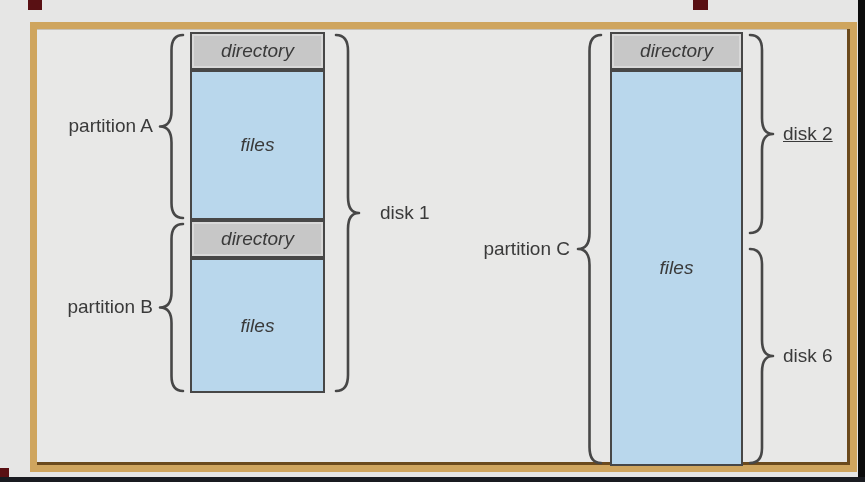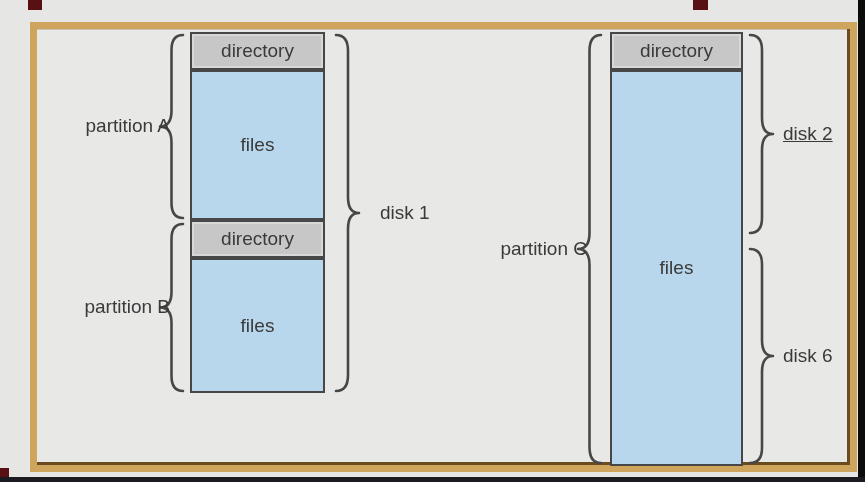--- a/index.html
+++ b/index.html
@@ -23,29 +23,29 @@
     box-shadow: inset 0 -3px 0 var(--frame-shadow),
                 inset -3px 0 0 var(--frame-shadow),
                 inset 0 1px 0 rgba(107,74,29,0.25);
   }
   .box {
     position: absolute; box-sizing: border-box;
     border: 2px solid var(--box-border);
     display: flex; align-items: center; justify-content: center;
     font-size: 19px;
   }
-  .box.dir  { background: var(--directory-fill); box-shadow: inset 0 0 0 2px rgba(255,255,255,0.30); }
-  .box.files{ background: var(--files-fill); }
+  .box.dir  { background: var(--directory-fill); box-shadow: inset 0 0 0 2px rgba(255,255,255,0.30); font-style: italic; }
+  .box.files{ background: var(--files-fill); font-style: italic; }
   .brace { position: absolute; overflow: visible; }
   .brace path {
     fill: none; stroke: var(--box-border); stroke-width: 2.6;
     stroke-linecap: round; stroke-linejoin: round;
   }
   .lbl { position: absolute; font-size: 19px; height: 26px; line-height: 26px; white-space: nowrap; }
-  .lbl.r { text-align: right; padding-left: 17px; }
+  .lbl.r { text-align: right; }
   .mark { position: absolute; background: var(--corner-mark); }
   .edge-right  { position: absolute; right: 0; top: 0; width: 7px; height: 482px; background: var(--right-edge); }
   .edge-bottom { position: absolute; left: 0; bottom: 0; width: 865px; height: 5px; background: var(--bottom-edge); }
 </style>
 </head>
 <body>
 
 <div class="stage">
 
   <div class="frame"></div>

